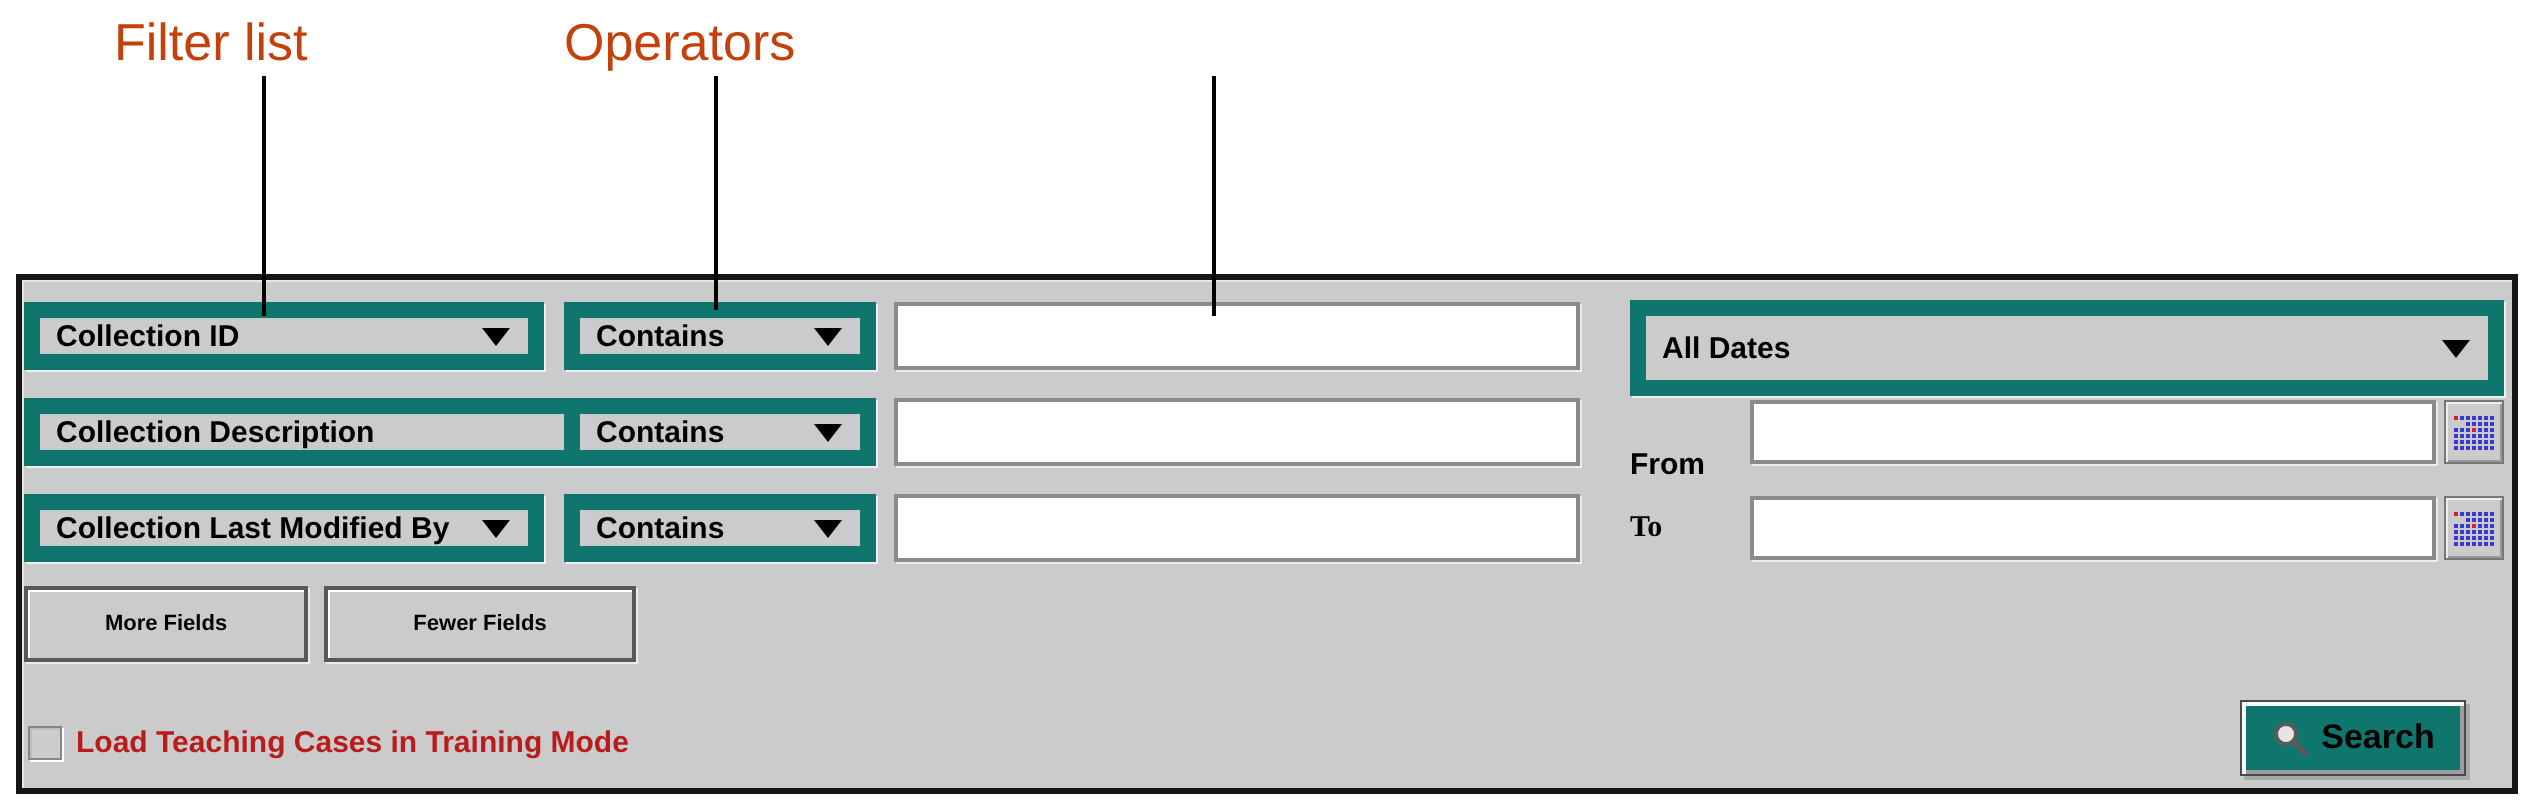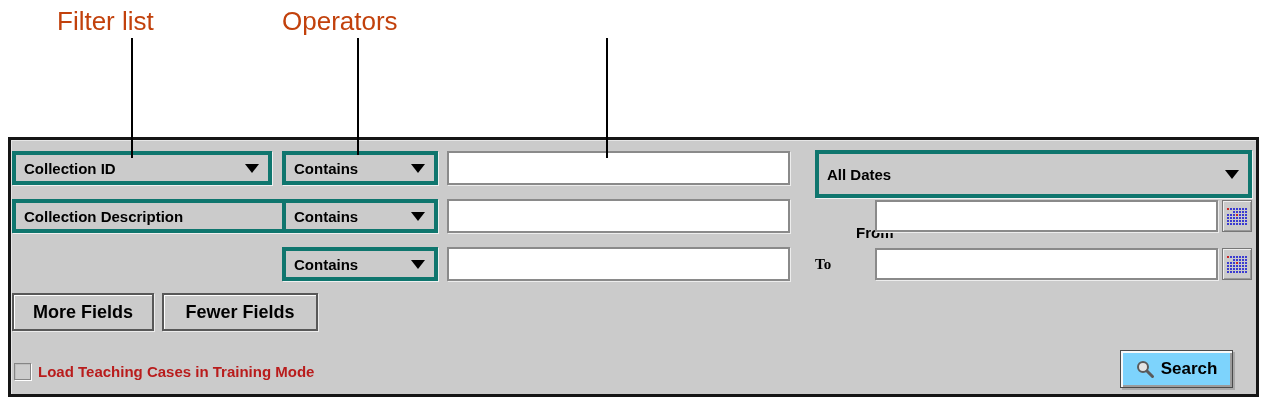--- a/index.html
+++ b/index.html
@@ -13,55 +13,55 @@
 
   
   .panel { position:absolute; left:8px; top:137px; width:1251px; height:260px;
            background:#cbcbcb; border:3px solid #151515;
            box-shadow: inset 1px 1px 0 #e6e6e6; }
 
   .panel * { font-family:"Liberation Sans", sans-serif; }
 
   
   .dd { position:absolute; height:34px; background:#cbcbcb;
-        border:4px solid #0f766e; box-shadow:1px 1px 0 #f0f0f0;
+        border:8px solid #0f766e; box-shadow:1px 1px 0 #f0f0f0;
         display:flex; align-items:center; padding:0 26px 0 8px;
         font-weight:bold; font-size:15px; color:#000; cursor:default; }
   .dd .arrow { position:absolute; right:9px; top:50%; margin-top:-4px;
                width:0; height:0; border-left:7px solid transparent;
                border-right:7px solid transparent; border-top:9px solid #000; }
 
   
   .tf { position:absolute; height:34px; background:#fff;
         border:2px solid #8a8a8a; box-shadow:1px 1px 0 #ededed;
         font-size:15px; padding:0 6px; color:#000; }
 
   
   .pbtn { position:absolute; height:38px; background:#cbcbcb;
           border:2px solid #585858; box-shadow: inset 1px 1px 0 #ffffff, 1px 1px 0 #ececec;
-          font-weight:bold; font-size:18px; color:#000; text-align:center; cursor:default;
+          font-weight:bold; font-size:11px; color:#000; text-align:center; cursor:default;
           display:flex; align-items:center; justify-content:center; }
 
   .field-label { position:absolute; font-weight:bold; font-size:15px; color:#000;
                  display:flex; align-items:center; height:32px; }
 
   
   .cal-btn { position:absolute; width:30px; height:32px; background:#cbcbcb;
              border:1px solid #777; box-shadow: inset 1px 1px 0 #eeeeee, inset -1px -1px 0 #999999;
              display:flex; align-items:center; justify-content:center; cursor:default; }
 
   
   .cb { position:absolute; width:17px; height:17px; background:#cccccc;
         border:1px solid #858585; box-shadow: inset 1px 1px 0 #bdbdbd, 1px 1px 0 #ffffff;
         cursor:default; }
   .cb-label { position:absolute; font-weight:bold; font-size:15px; color:#b91c1c; line-height:18px; }
 
   
   .search-btn { position:absolute; left:1109px; top:210px; width:113px; height:38px;
-                background:#7dd3fc; border:1px solid #4a4a4a;
+                background:#0f766e; border:1px solid #4a4a4a;
                 box-shadow: inset 2px 2px 0 #f8f8f8, inset -2px -2px 0 #9c9c9c, 2px 2px 0 #a9a9a9;
                 display:flex; align-items:center; justify-content:center; gap:6px;
                 font-weight:bold; font-size:17px; color:#000; cursor:default; }
 </style>
 </head>
 <body>
 
 <div id="stage">
 
   <div class="callout-label" style="left:57px;">Filter list</div>
@@ -89,21 +89,21 @@
 
     <div class="dd" style="left:1px; top:59px; width:304px;">
       <span>Collection Description</span>
       <span class="arrow"></span>
     </div>
     <div class="dd" style="left:271px; top:59px; width:156px;">
       <span>Contains</span>
       <span class="arrow"></span>
     </div>
     <input class="tf" style="left: 436px; top: 59px; width: 343px;" type="text" value="">
-    <div class="field-label" style="left:804px; top:76px;margin-left:41px;">From</div>
+    <div class="field-label" style="left:804px; top:76px;">From</div>
     <input class="tf" style="left: 864px; top: 60px; width: 343px; height: 32px;" type="text" value="">
     <div class="cal-btn" style="left:1211px; top:60px;">
       <svg width="22" height="19" viewBox="0 0 22 19">
         <g fill="#3b3bd1">
           <rect x="1" y="1" width="2" height="2" fill="#cc2626"></rect>
           <rect x="4" y="1" width="2" height="2"></rect>
             <rect x="7" y="1" width="2" height="2"></rect>
             <rect x="10" y="1" width="2" height="2"></rect>
             <rect x="13" y="1" width="2" height="2"></rect>
             <rect x="16" y="1" width="2" height="2"></rect>
@@ -138,20 +138,24 @@
             <rect x="4" y="16" width="2" height="2"></rect>
             <rect x="7" y="16" width="2" height="2"></rect>
             <rect x="10" y="16" width="2" height="2"></rect>
             <rect x="13" y="16" width="2" height="2"></rect>
             <rect x="16" y="16" width="2" height="2"></rect>
             <rect x="19" y="16" width="2" height="2"></rect>
         </g>
       </svg>
     </div>
 
+    <div class="dd" style="left:1px; top:107px; width:260px;">
+      <span>Collection Last Modified By</span>
+      <span class="arrow"></span>
+    </div>
     <div class="dd" style="left:271px; top:107px; width:156px;">
       <span>Contains</span>
       <span class="arrow"></span>
     </div>
     <input class="tf" style="left: 436px; top: 107px; width: 343px;" type="text" value="">
     <div class="field-label" style="left:804px; top:108px;font-family:Liberation Serif, serif;">To</div>
     <input class="tf" style="left: 864px; top: 108px; width: 343px; height: 32px;" type="text" value="">
     <div class="cal-btn" style="left:1211px; top:108px;">
       <svg width="22" height="19" viewBox="0 0 22 19">
         <g fill="#3b3bd1">

